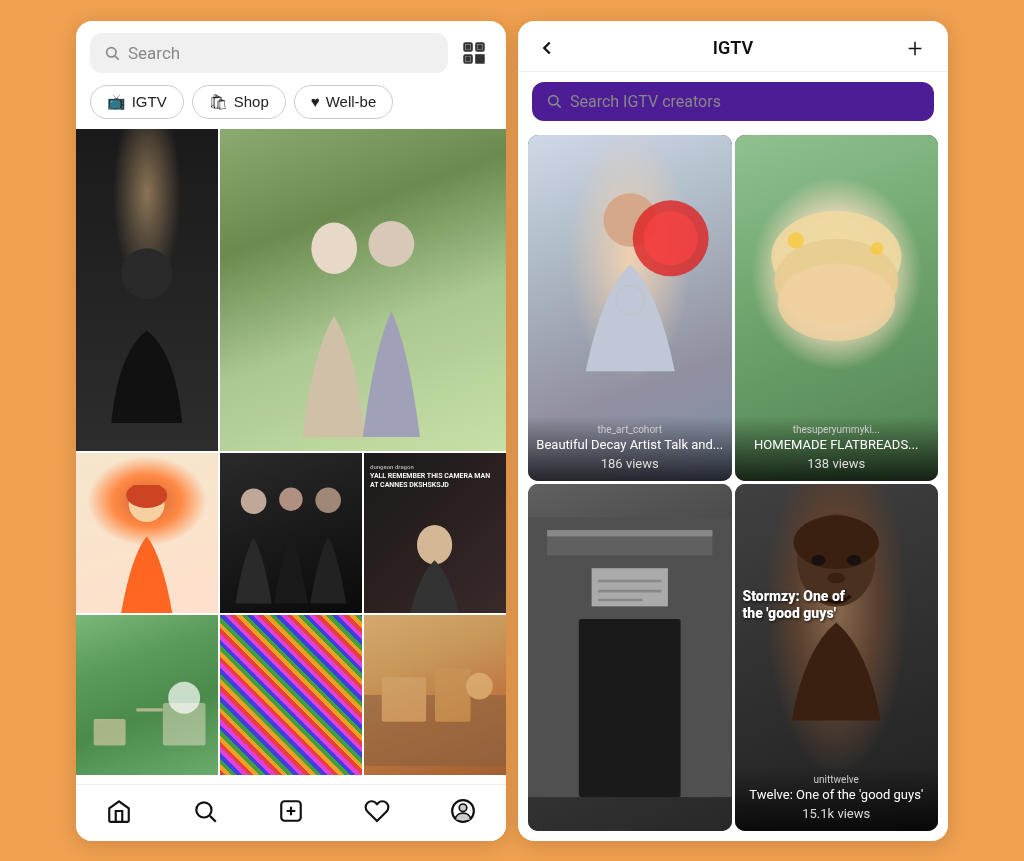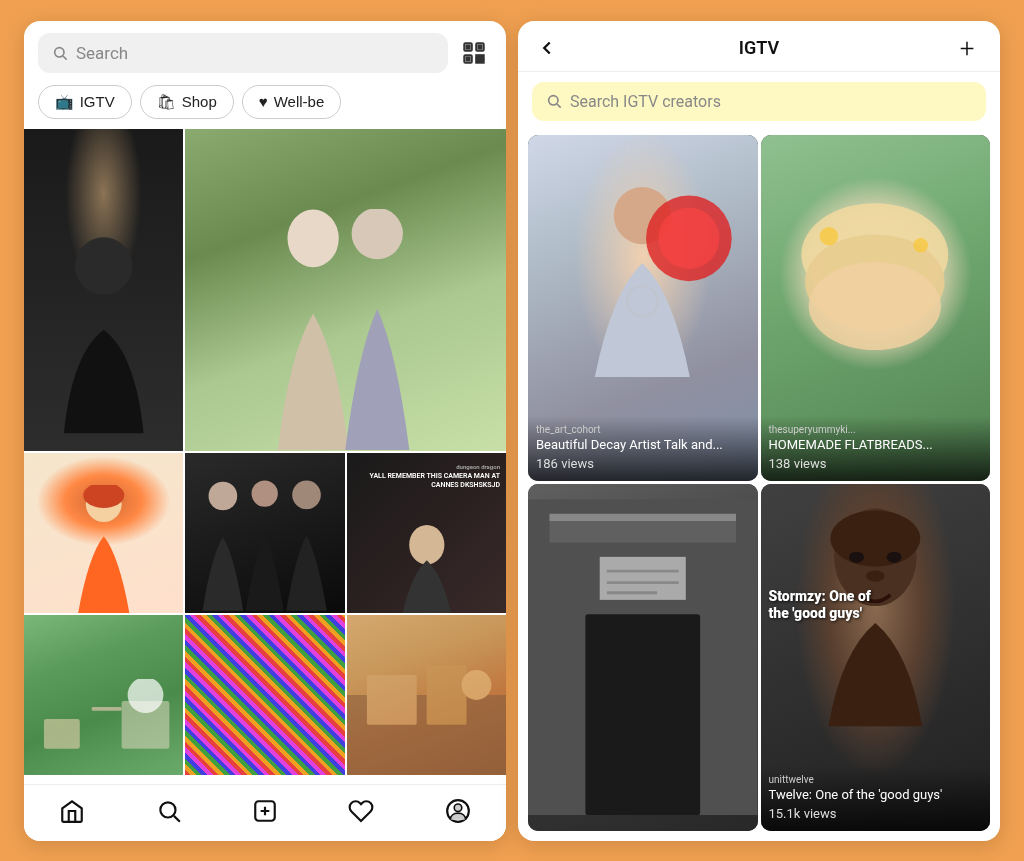--- a/index.html
+++ b/index.html
@@ -13,21 +13,21 @@
     }
     .phones-container {
       display: flex;
       gap: 12px;
       padding: 20px;
     }
     .phone {
       background: #ffffff;
       border-radius: 16px;
       overflow: hidden;
-      width: 482px;
+      width: 430px;
       min-height: 820px;
       display: flex;
       flex-direction: column;
       box-shadow: 0 4px 20px rgba(0,0,0,0.15);
     }
 
     
     .left-phone .search-bar-container {
       padding: 12px 14px 8px;
       display: flex;
@@ -129,21 +129,21 @@
       font-size: 20px;
       color: #111;
       cursor: pointer;
       width: 30px;
       text-align: center;
     }
     .right-phone .search-bar-container {
       padding: 10px 14px;
     }
     .right-phone .search-bar {
-      background: #fef9c3;
+      background: #4c1d95;
       border-radius: 12px;
       padding: 10px 14px;
       display: flex;
       align-items: center;
       gap: 8px;
     }
     .igtv-grid {
       flex: 1;
       display: grid;
       grid-template-columns: 1fr 1fr;
@@ -159,20 +159,21 @@
       cursor: pointer;
     }
     .igtv-card-overlay {
       position: absolute;
       bottom: 0;
       left: 0;
       right: 0;
       background: linear-gradient(transparent, rgba(0,0,0,0.75));
       padding: 8px 8px 10px;
       color: #fff;
+      text-align: center;
     }
     .igtv-card-creator {
       font-size: 10px;
       color: #ccc;
       margin-bottom: 2px;
     }
     .igtv-card-title {
       font-size: 13px;
       font-weight: 400;
       line-height: 1.2;
@@ -376,21 +377,21 @@
         <svg style="position:absolute;bottom:0;left:5%;width:90%;height:85%;" viewBox="0 0 120 110" fill="none">
           <ellipse cx="25" cy="14" rx="12" ry="12" fill="#c0a898"></ellipse>
           <path d="M8 110 Q15 65 25 48 Q35 65 42 110Z" fill="#2a2a2a"></path>
           <ellipse cx="60" cy="12" rx="11" ry="11" fill="#b09080"></ellipse>
           <path d="M44 110 Q52 62 60 46 Q68 62 76 110Z" fill="#1a1a1a"></path>
           <ellipse cx="95" cy="13" rx="12" ry="12" fill="#a08878"></ellipse>
           <path d="M78 110 Q86 63 95 47 Q104 63 112 110Z" fill="#222"></path>
         </svg>
       </div>
 
-      <div class="grid-cell" style="grid-column:3; grid-row:3;text-align:right;">
+      <div class="grid-cell" style="grid-column:3; grid-row:3;">
         <div class="fake-meme" style="position:absolute;inset:0;"></div>
         <div class="fake-meme-text">
           <div style="font-size:6px;color:#aaa;margin-bottom:2px;">dungeon dragon</div>
           YALL REMEMBER THIS CAMERA MAN AT CANNES DKSHSKSJD
         </div>
 
         <svg style="position:absolute;bottom:0;left:20%;width:60%;height:55%;" viewBox="0 0 60 80" fill="none">
           <ellipse cx="30" cy="18" rx="16" ry="18" fill="#d4b896"></ellipse>
           <path d="M8 80 Q16 45 30 32 Q44 45 52 80Z" fill="#333"></path>
         </svg>

